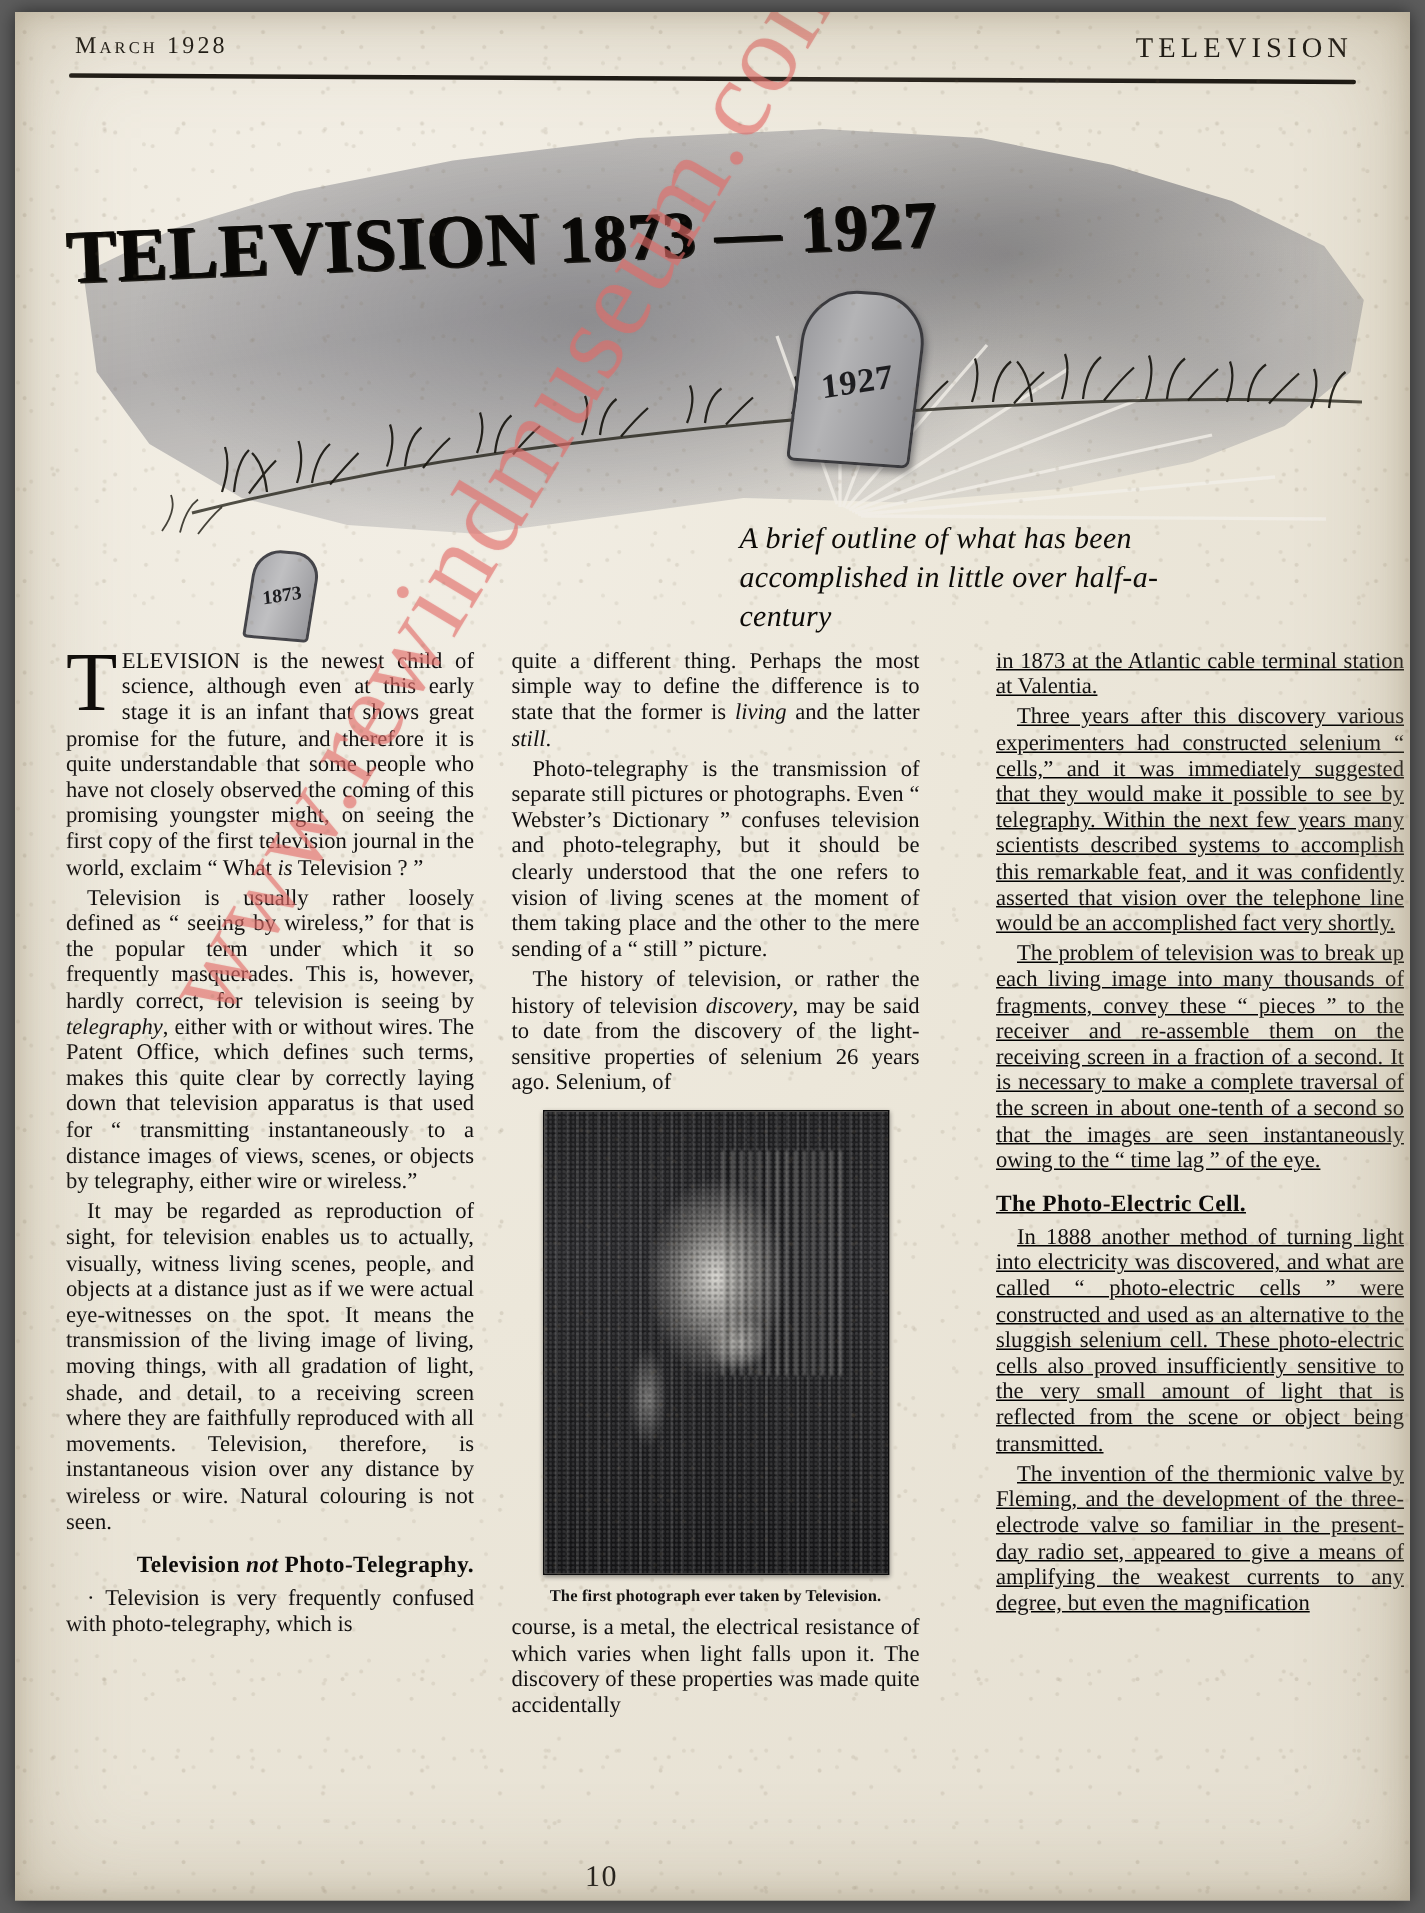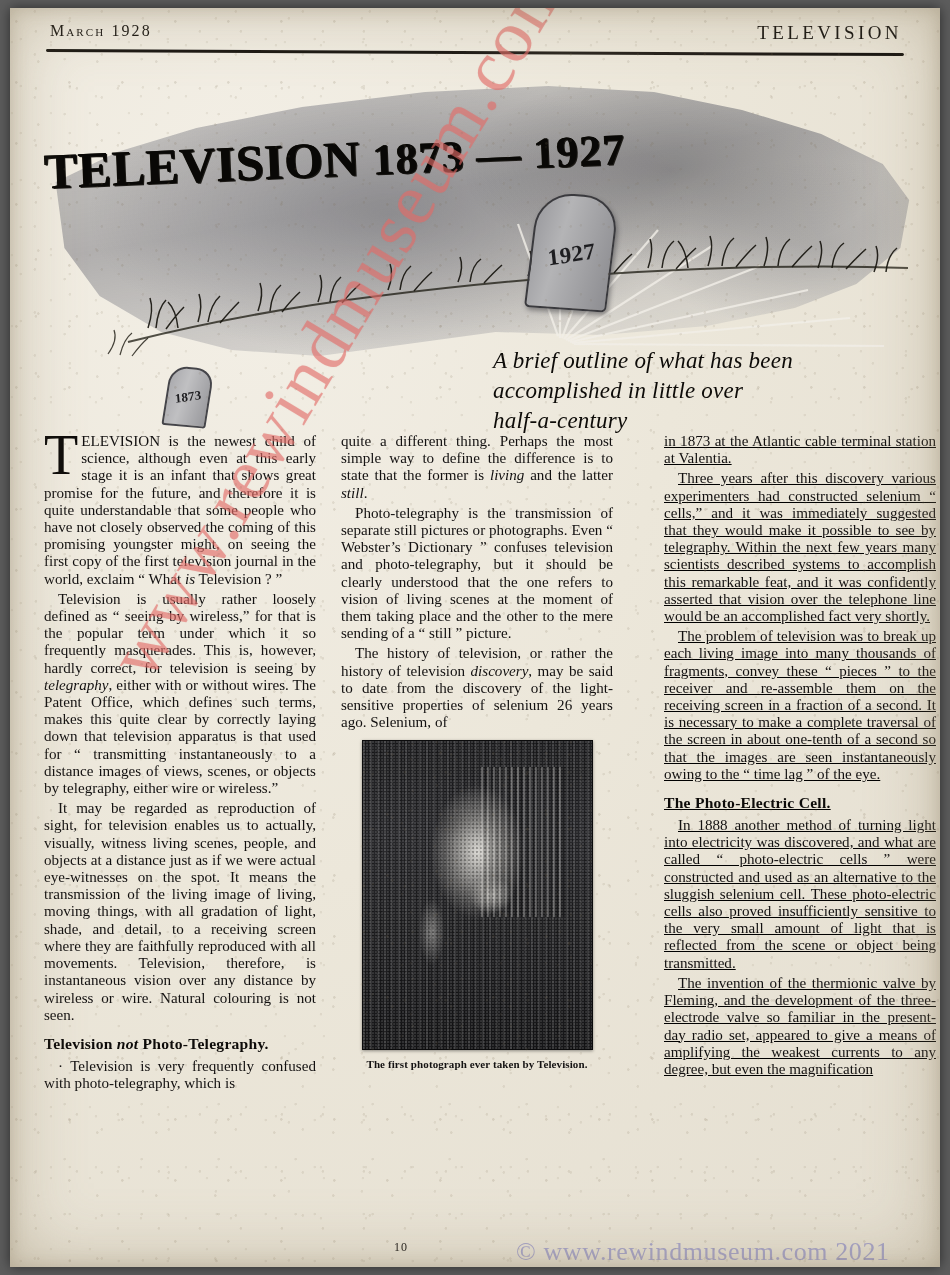--- a/index.html
+++ b/index.html
@@ -102,21 +102,21 @@
     white-space:nowrap;
     transform:rotate(-2.4deg);
     text-shadow:1px 1px 0 #1c1a16, -0.5px 0 0 #121008;
   }
   .headline .t-main{font-size:50px;}
   .headline .t-years{font-size:44px;letter-spacing:1px;}
 
   .subtitle{
     position:absolute;left:483px;top:338px;width:300px;
     font-family:"Liberation Serif",serif;
-    font-style:italic;font-size:23px;line-height:1.30;color:#0d0b08;
+    font-style:italic;font-size:20px;line-height:1.30;color:#0d0b08;
     letter-spacing:.2px;
   }
 
   
   .cols{position:absolute;left:34px;top:425px;width:866px;height:810px;}
   .col{position:absolute;top:0;width:272px;}
   .c1{left:0;}
   .c2{left:297px;}
   .c3{left:620px;text-decoration:underline;}
   p{
@@ -134,20 +134,21 @@
     float:left;
     font-family:"Liberation Serif",serif;
     font-size:56px;line-height:41px;font-weight:normal;
     padding:2px 3px 0 0;color:#0c0a08;
   }
   .subhead{
     margin:11px 0 5px 0;
     font-family:"Liberation Serif",serif;
     font-weight:bold;font-size:15.6px;color:#0d0b09;
     letter-spacing:.25px;
+    text-align:right;
   }
   .subhead.ctr{text-align:left;}
   .subhead i{font-style:italic;font-weight:bold;}
 
   
   .figure{margin:9px 0 6px 0;}
   .photo{
     position:relative;
     width:229px;height:308px;margin:0 auto;
     background:
@@ -179,21 +180,21 @@
     margin:7px 0 0 0;text-align:center;
     font-family:"Liberation Serif",serif;
     font-weight:bold;font-size:11px;line-height:14px;color:#141212;
     letter-spacing:.1px;
   }
 
   
   .folio{
     position:absolute;left:0;top:1232px;width:782px;
     text-align:center;font-family:"Liberation Serif",serif;
-    font-size:12px;letter-spacing:1px;color:#171514;
+    font-size:20px;letter-spacing:1px;color:#171514;
   }
 
   
   .wm-diag{
     position:absolute;left:118px;top:620px;
     transform-origin:left center;
     transform:rotate(-59deg);
     font-family:"Liberation Serif",serif;
     font-size:74px;letter-spacing:2px;
     color:rgba(226,108,104,.52);
@@ -289,32 +290,32 @@
       <p><span>The history of television, or rather the history of television </span><i>discovery</i><span>, may be said to date from the discovery of the light-sensitive properties of selenium 26 years ago. Selenium, of</span></p>
 
       <div class="figure">
         <div class="photo">
           <div class="dots"></div>
           <div class="scan"></div>
         </div>
         <div class="caption">The first photograph ever taken by Television.</div>
       </div>
 
+      <p class="noind">course, is a metal, the electrical resistance of which varies when light falls upon it. The discovery of these properties was made quite accidentally</p>
     </div>
 
     <div class="col c3">
       <p class="noind">in 1873 at the Atlantic cable terminal station at Valentia.</p>
       <p>Three years after this discovery various experimenters had constructed selenium “ cells,” and it was immediately suggested that they would make it possible to see by telegraphy. Within the next few years many scientists described systems to accomplish this remarkable feat, and it was confidently asserted that vision over the telephone line would be an accomplished fact very shortly.</p>
       <p>The problem of television was to break up each living image into many thousands of fragments, convey these “ pieces ” to the receiver and re-assemble them on the receiving screen in a fraction of a second. It is necessary to make a complete traversal of the screen in about one-tenth of a second so that the images are seen instantaneously owing to the “ time lag ” of the eye.</p>
       <div class="subhead ctr">The Photo-Electric Cell.</div>
       <p>In 1888 another method of turning light into electricity was discovered, and what are called “ photo-electric cells ” were constructed and used as an alternative to the sluggish selenium cell. These photo-electric cells also proved insufficiently sensitive to the very small amount of light that is reflected from the scene or object being transmitted.</p>
       <p>The invention of the thermionic valve by Fleming, and the development of the three-electrode valve so familiar in the present-day radio set, appeared to give a means of amplifying the weakest currents to any degree, but even the magnification</p>
     </div>
   </div>
 
   <div class="folio">10</div>
 
   <div class="wm-diag">www.rewindmuseum.com 2021</div>
-  <div class="wm-foot">© www.rewindmuseum.com 2021</div>
 
   <div class="grain"></div>
   <div class="vignette"></div>
 </div>
 
 </body></html>

